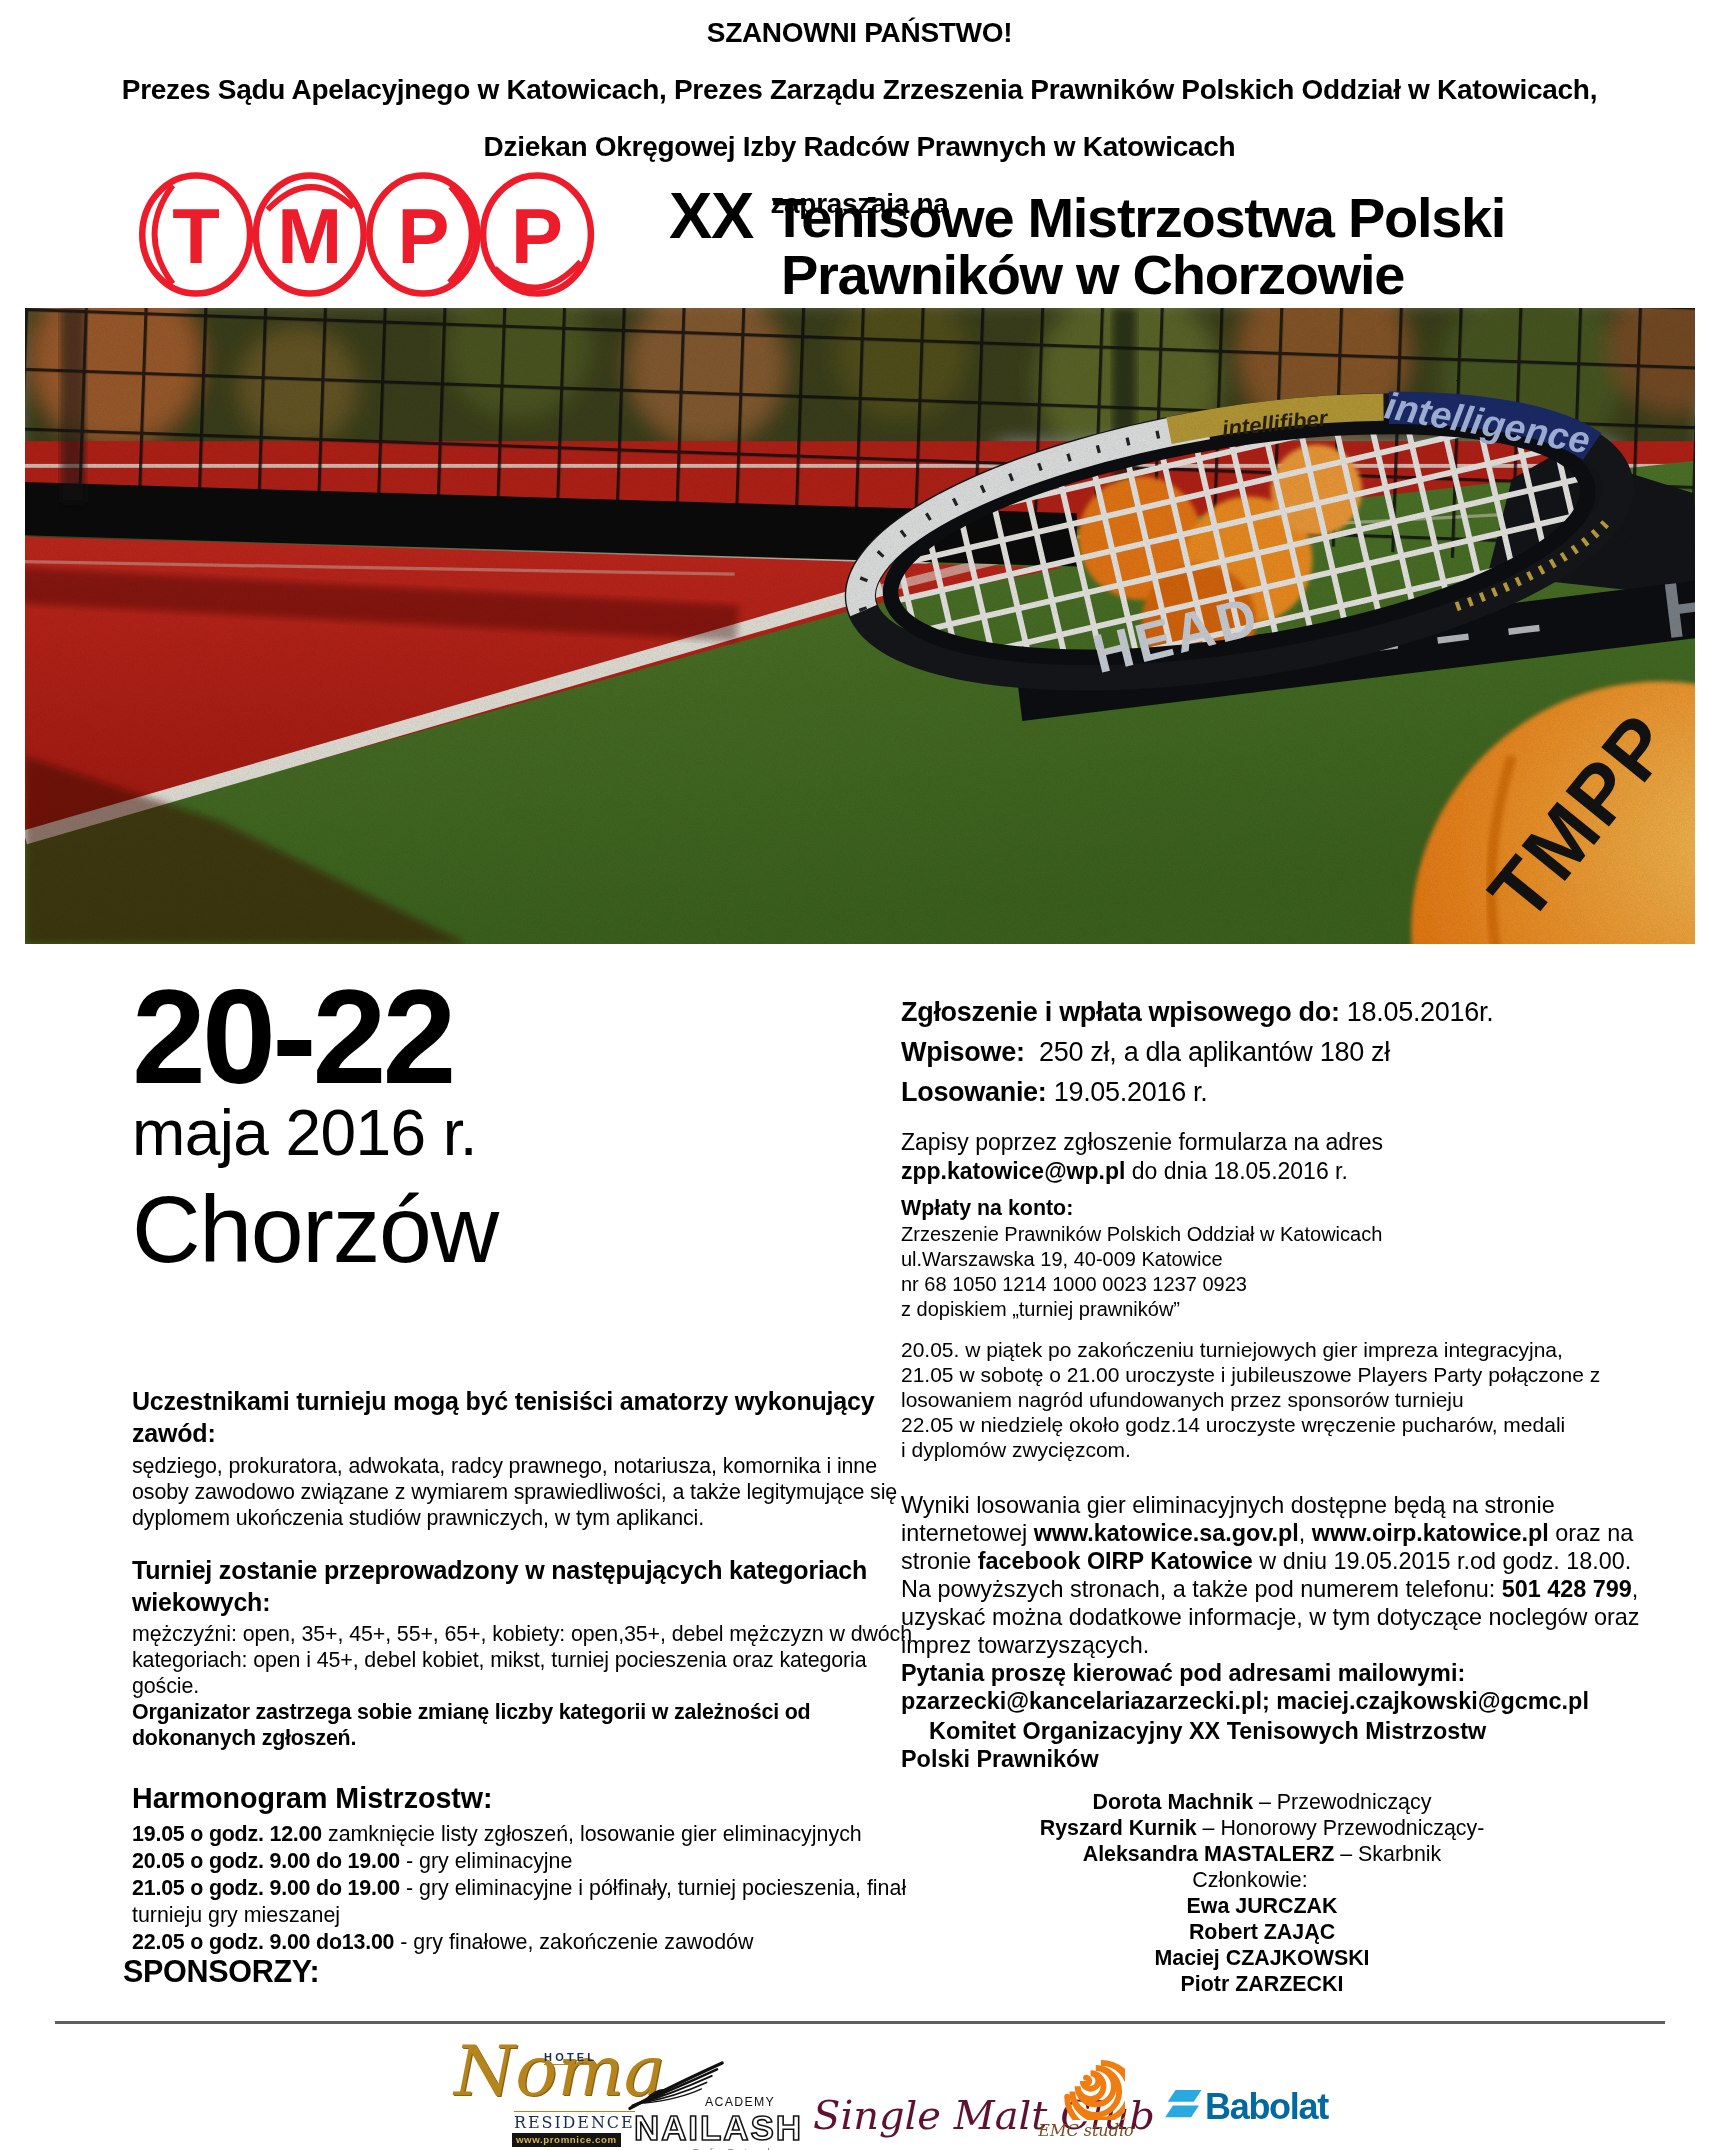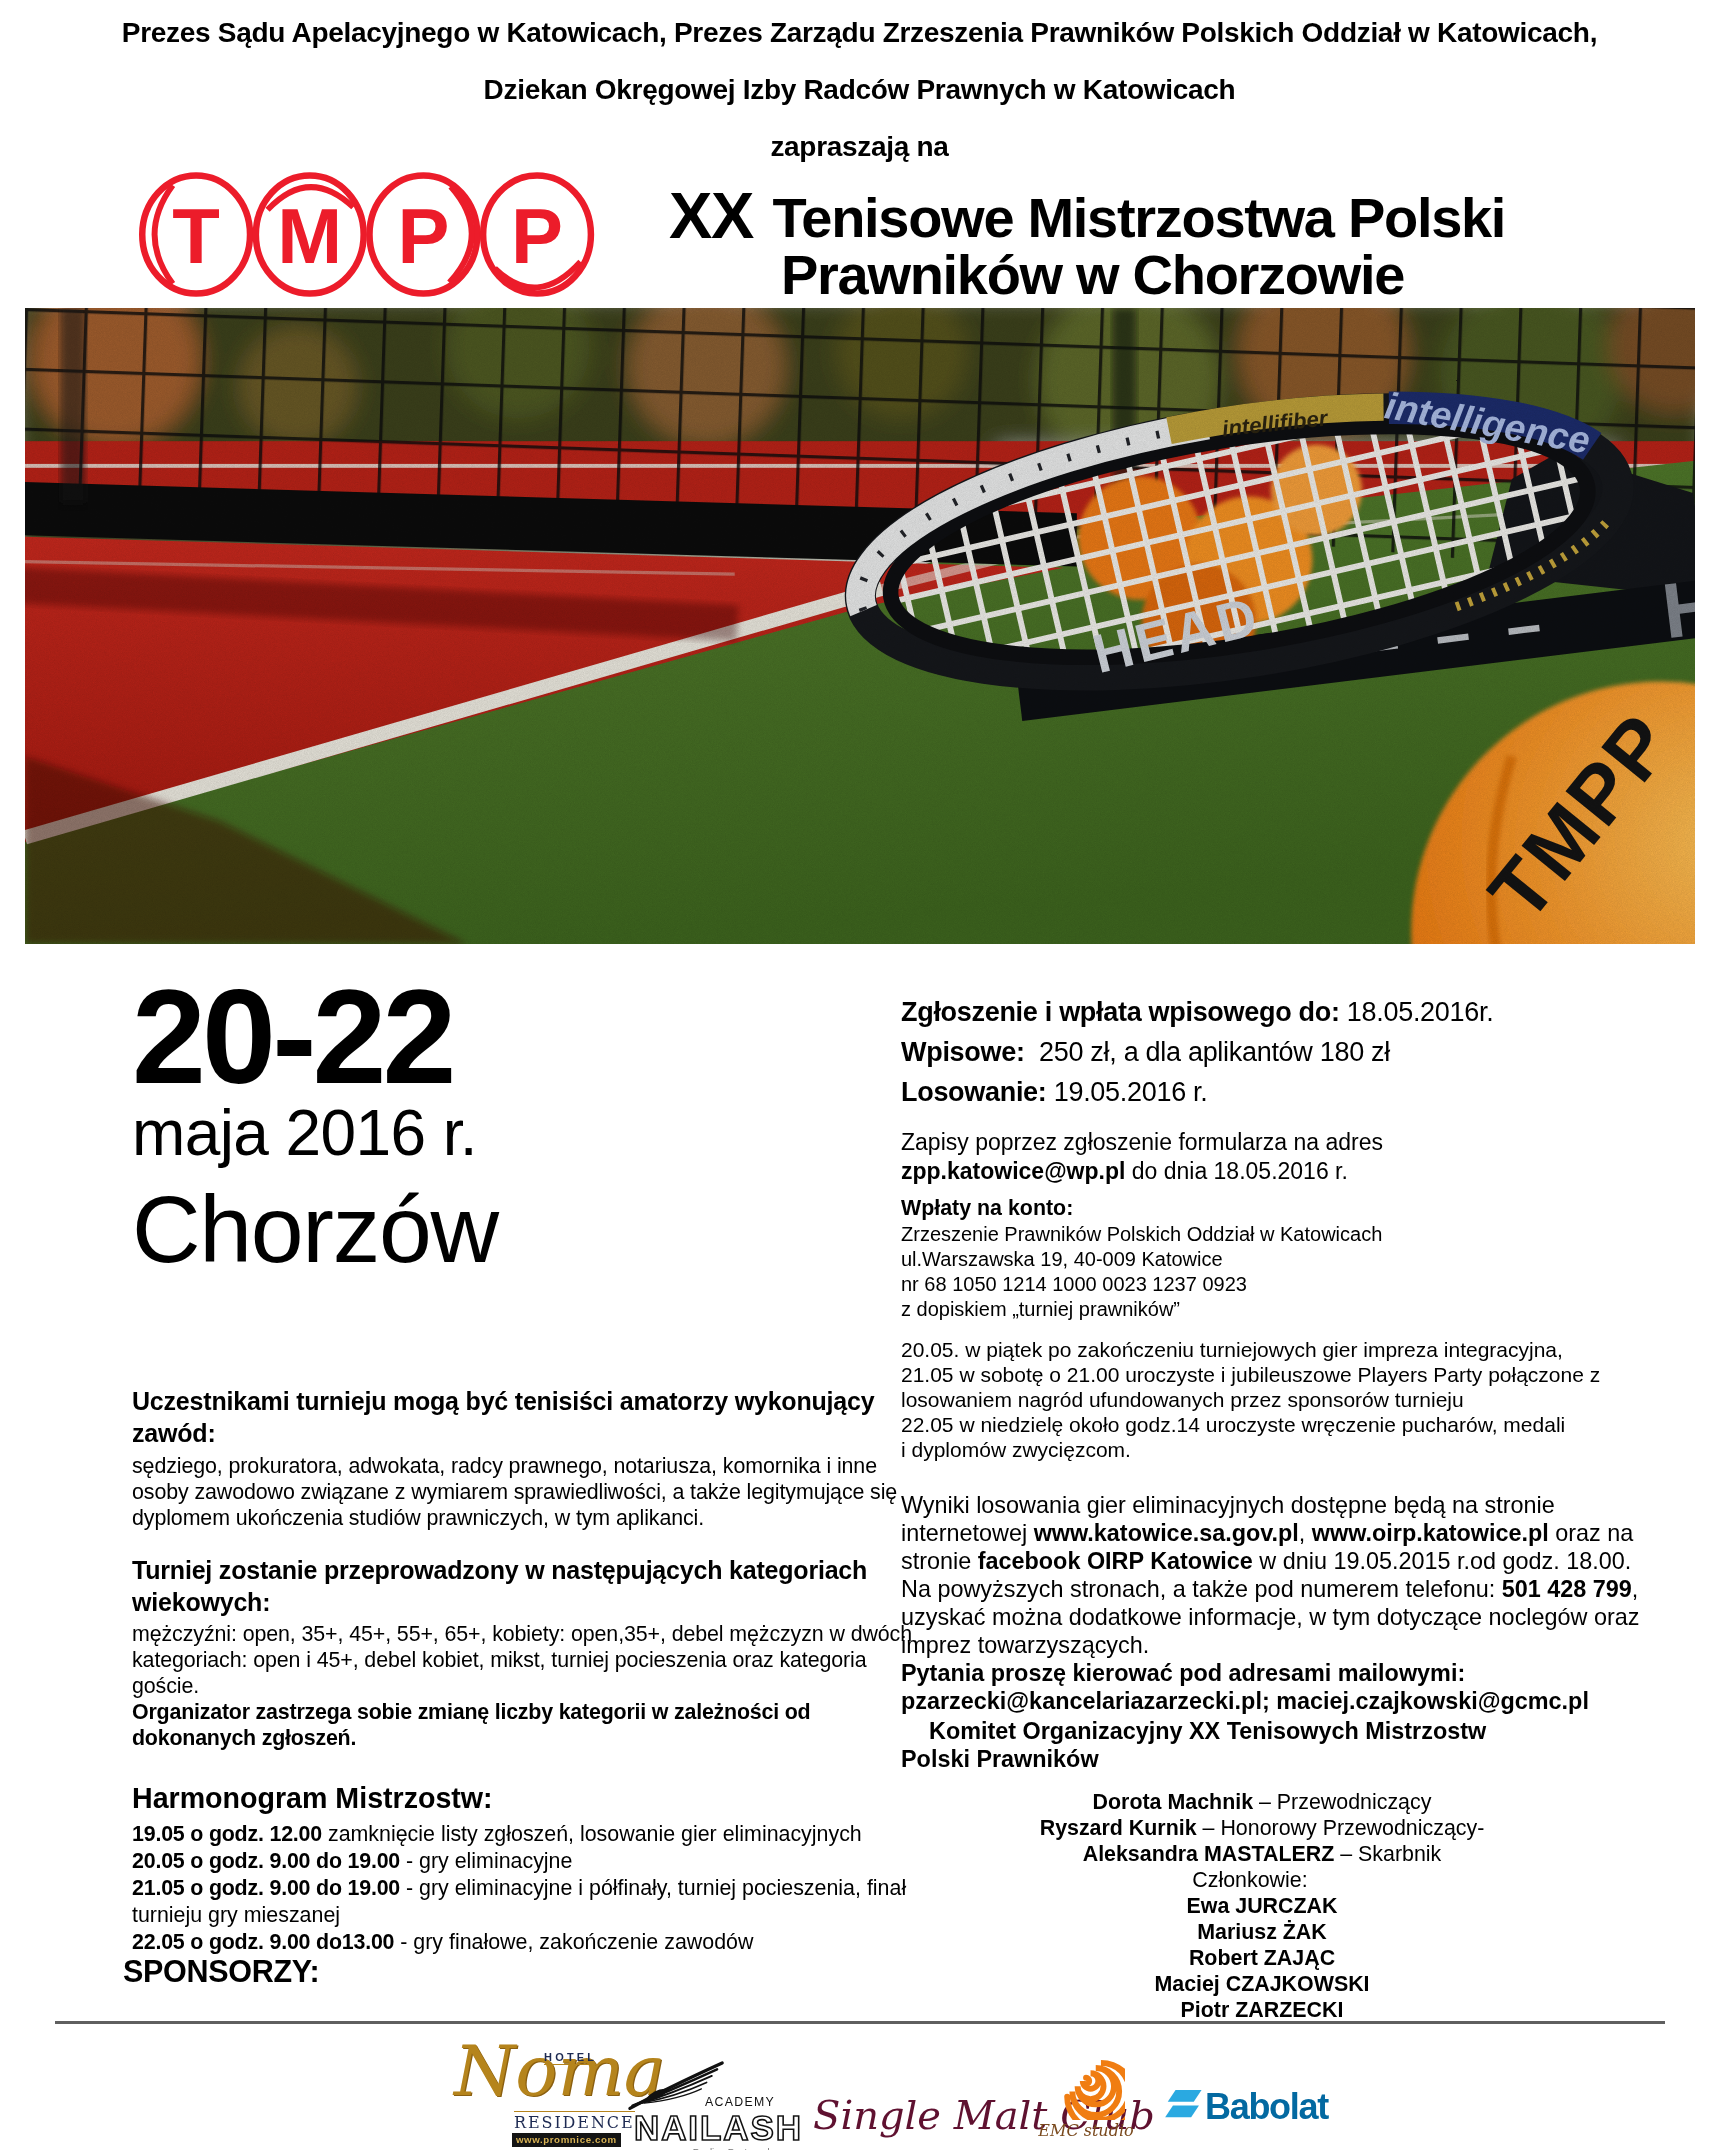--- a/index.html
+++ b/index.html
@@ -77,20 +77,21 @@
   .babolat{left:1165px;top:2085px;width:156px;height:39px;}
   .bab-word{position:absolute;left:40px;top:1.3px;font-size:36px;font-weight:bold;
             letter-spacing:-1.3px;color:#0369a1;}
 </style>
 </head>
 <body>
 
 <div class="poster">
 
   <div class="hdr">
+    <div>SZANOWNI PAŃSTWO!</div>
     <div>Prezes Sądu Apelacyjnego w Katowicach, Prezes Zarządu Zrzeszenia Prawników Polskich Oddział w Katowicach,</div>
     <div>Dziekan Okręgowej Izby Radców Prawnych w Katowicach</div>
     <div>zapraszają na</div>
   </div>
 
   <svg class="logo" width="461" height="125" viewBox="0 0 710 192">
     <g stroke="#ec1c2a" fill="none" stroke-width="10">
       <ellipse cx="88" cy="96" rx="83" ry="91"></ellipse>
       <ellipse cx="263" cy="96" rx="83" ry="91"></ellipse>
       <ellipse cx="438" cy="96" rx="83" ry="91"></ellipse>
@@ -292,21 +293,20 @@
     <div class="qh">pzarzecki@kancelariazarzecki.pl; maciej.czajkowski@gcmc.pl</div>
     <div class="qh" style="margin-top:2.6px;margin-left:28px;">Komitet Organizacyjny XX Tenisowych Mistrzostw</div>
     <div class="qh">Polski Prawników</div>
 
     <div class="committee">
       <div><b class="nm">Dorota Machnik</b><span> – Przewodniczący</span></div>
       <div><b class="nm">Ryszard Kurnik</b><span> – Honorowy Przewodniczący-</span></div>
       <div><b class="nm">Aleksandra MASTALERZ</b><span> – Skarbnik</span></div>
       <div>Członkowie:</div>
       <div><b class="nm">Ewa JURCZAK</b></div>
-      <div><b class="nm">Mariusz ŻAK</b></div>
       <div><b class="nm">Robert ZAJĄC</b></div>
       <div><b class="nm">Maciej CZAJKOWSKI</b></div>
       <div><b class="nm">Piotr ZARZECKI</b></div>
     </div>
   </div>
 
   <div class="divider"></div>
   <div class="sp-label">SPONSORZY:</div>
 
   <div class="sponsor noma">

